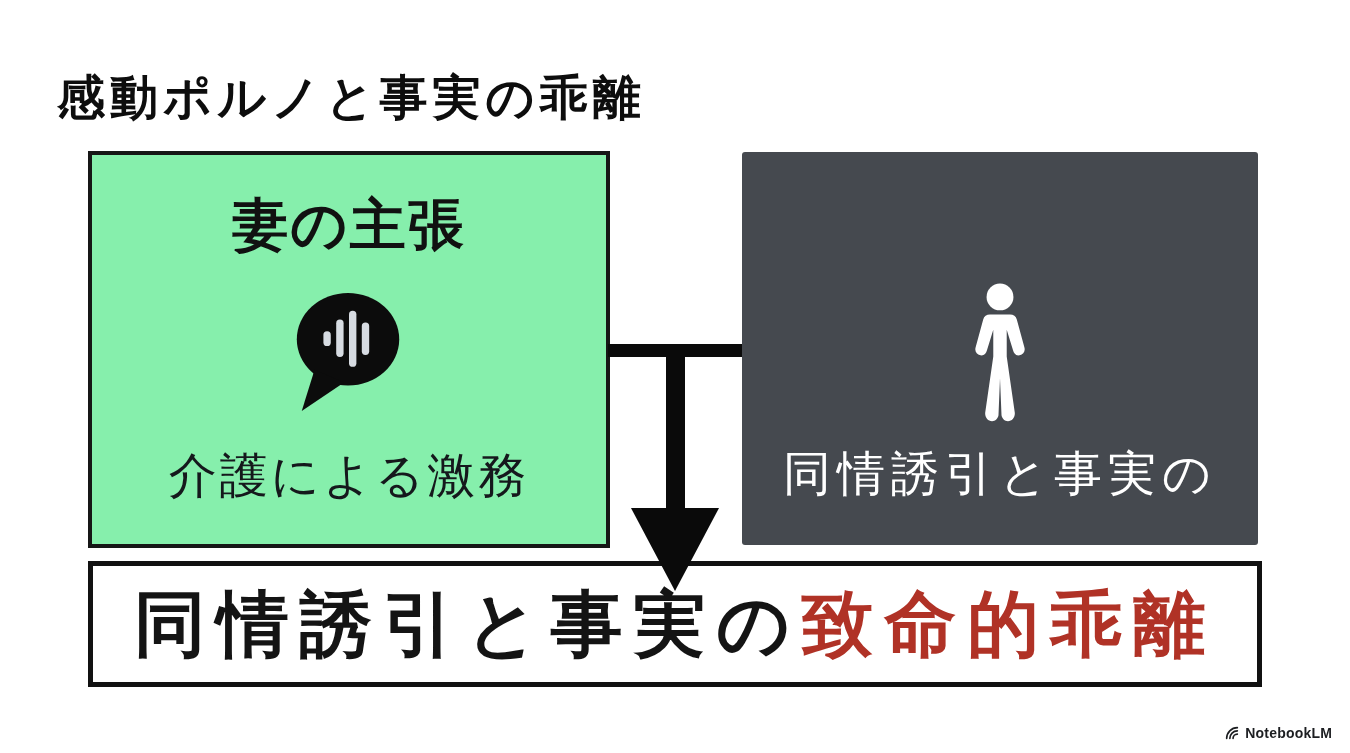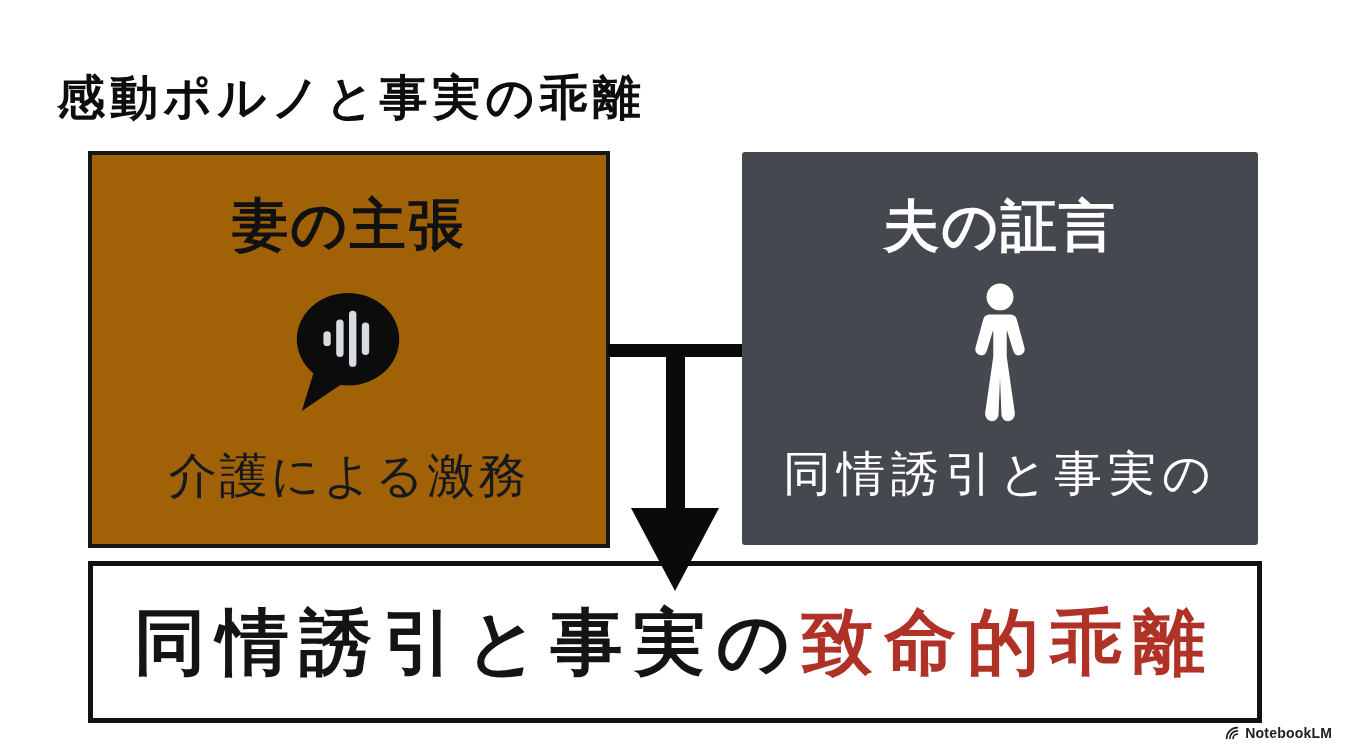--- a/index.html
+++ b/index.html
@@ -31,21 +31,21 @@
 
   .compare-box {
     position: absolute;
     top: 151px;
   }
 
   .wife-box {
     left: 88px;
     width: 522px;
     height: 397px;
-    background: #a16207;
+    background: #86efac;
     border: 4px solid #161616;
   }
 
   .husband-box {
     left: 742px;
     top: 152px;
     width: 516px;
     height: 393px;
     background: #45494f;
     border-radius: 3px;
@@ -92,21 +92,21 @@
     left: 608px;
     top: 344px;
     z-index: 5;
   }
 
   .conclusion-box {
     position: absolute;
     left: 88px;
     top: 561px;
     width: 1174px;
-    height: 162px;
+    height: 126px;
     background: #ffffff;
     border: 5px solid #111111;
     display: flex;
     align-items: center;
     justify-content: center;
     z-index: 1;
   }
   .conclusion-text {
     font-size: 72px;
     font-weight: 900;
@@ -148,21 +148,20 @@
         <rect x="39" y="45" width="7.5" height="15" rx="3.7" fill="#d7dce2"></rect>
         <rect x="52" y="33" width="7.5" height="38" rx="3.7" fill="#d7dce2"></rect>
         <rect x="65" y="24" width="7.5" height="57" rx="3.7" fill="#d7dce2"></rect>
         <rect x="78" y="36" width="7.5" height="33" rx="3.7" fill="#d7dce2"></rect>
       </svg>
     </div>
     <div class="box-body">介護による激務</div>
   </div>
 
   <div class="compare-box husband-box">
-    <div class="box-header">夫の証言</div>
     <div class="box-icon">
       <svg width="84" height="152" viewBox="0 0 100 170" aria-hidden="true">
         <circle cx="50" cy="17" r="16" fill="#ffffff"></circle>
         <path fill="#ffffff" d="M38 38 L62 38 C66 38 69 40 70 44 L79 77 C80.5 82 77.5 85.5 73.5 86.5 C69.5 87.5 66.5 84.5 65.5 80.5 L58 56 L58 88 L67.5 154 C68.5 160 64.5 165 59.5 165 C55.5 165 52.5 162 51.8 158 L50 114 L48.2 158 C47.5 162 44.5 165 40.5 165 C35.5 165 31.5 160 32.5 154 L42 88 L42 56 L34.5 80.5 C33.5 84.5 30.5 87.5 26.5 86.5 C22.5 85.5 19.5 82 21 77 L30 44 C31 40 34 38 38 38 Z"></path>
       </svg>
     </div>
     <div class="box-body">同情誘引と事実の</div>
   </div>
 
   <div class="merge-arrow">

